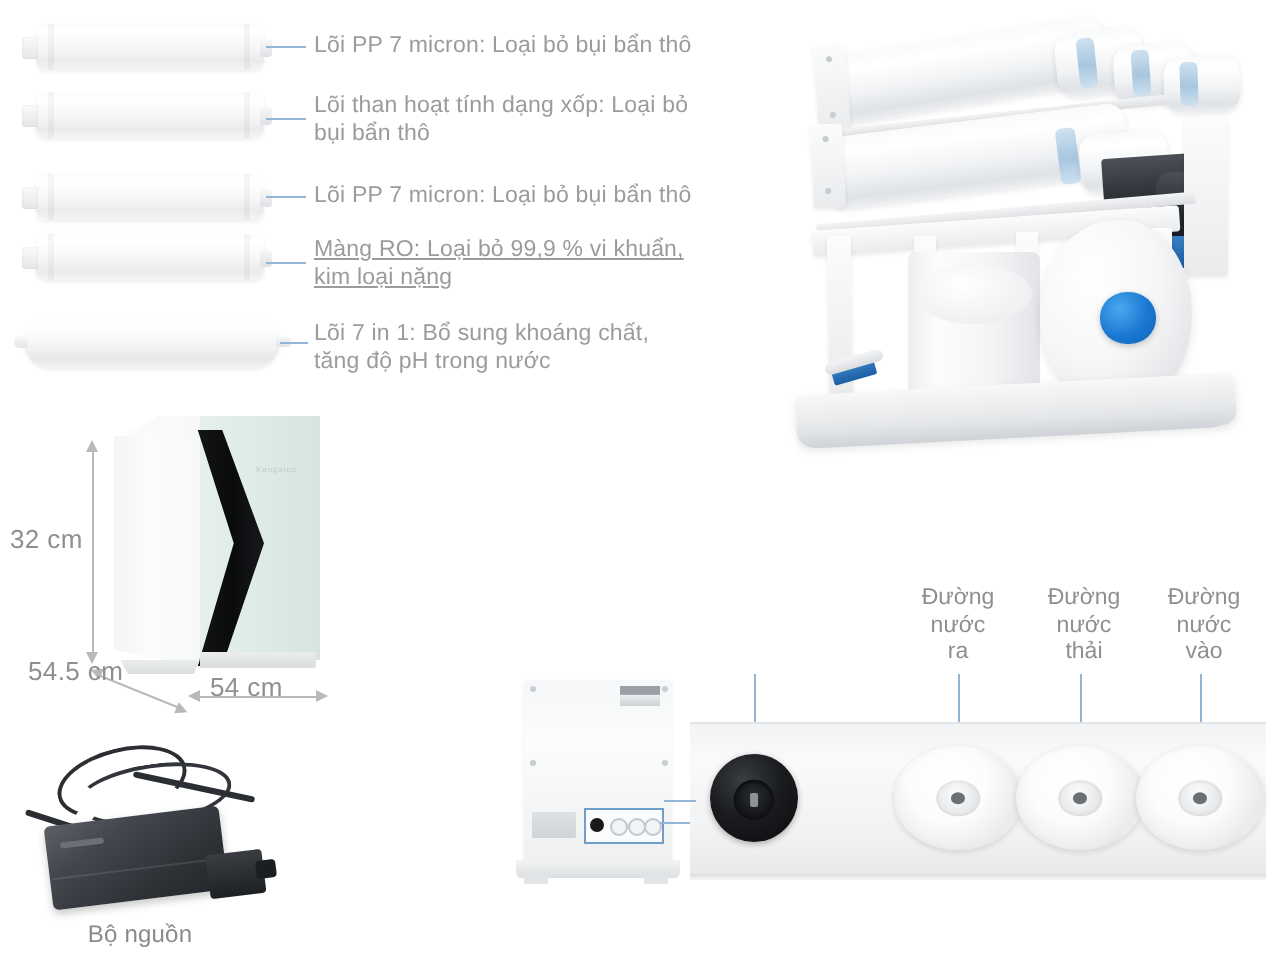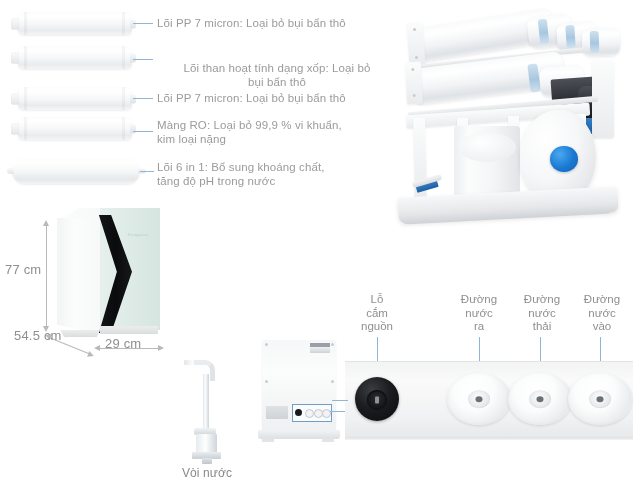--- a/index.html
+++ b/index.html
@@ -329,21 +329,21 @@
     </div>
 
     <div class="abs" style="left:0;top:46px;">
       <div class="cart abs" style="left:18px;top:0;width:114px;height:23px;">
         <span class="cart-cap-l"></span>
         <span class="cart-cap-r"></span>
         <span class="cart-ring" style="left:6px;"></span>
         <span class="cart-ring" style="left:104px;"></span>
       </div>
       <div class="leader abs" style="left:133px;top:13px;width:20px;"></div>
-      <div class="lbl abs" style="left:157px;top:15px;width:240px;text-align:center;">Lõi than hoạt tính dạng xốp: Loại bỏ
+      <div class="lbl abs" style="left:157px;top:0px;width:240px;">Lõi than hoạt tính dạng xốp: Loại bỏ
 bụi bẩn thô</div>
     </div>
 
     <div class="abs" style="left:0;top:87px;">
       <div class="cart abs" style="left:18px;top:0;width:114px;height:23px;">
         <span class="cart-cap-l"></span>
         <span class="cart-cap-r"></span>
         <span class="cart-ring" style="left:6px;"></span>
         <span class="cart-ring" style="left:104px;"></span>
       </div>
@@ -352,31 +352,31 @@
     </div>
 
     <div class="abs" style="left:0;top:117px;">
       <div class="cart abs" style="left:18px;top:0;width:114px;height:23px;">
         <span class="cart-cap-l"></span>
         <span class="cart-cap-r"></span>
         <span class="cart-ring" style="left:6px;"></span>
         <span class="cart-ring" style="left:104px;"></span>
       </div>
       <div class="leader abs" style="left:133px;top:14px;width:20px;"></div>
-      <div class="lbl abs" style="left:157px;top:1px;width:240px;">Màng RO: Loại bỏ 99,9 % vi khuẩn,
+      <div class="lbl abs" style="left:157px;top:1px;width:240px;text-decoration:underline;">Màng RO: Loại bỏ 99,9 % vi khuẩn,
 kim loại nặng</div>
     </div>
 
     <div class="abs" style="left:0;top:158px;">
       <div class="cart-round abs" style="left:12px;top:0;width:128px;height:26px;">
         <span class="cart-round-nubl"></span>
         <span class="cart-round-nub"></span>
       </div>
       <div class="leader abs" style="left:140px;top:13px;width:14px;"></div>
-      <div class="lbl abs" style="left:157px;top:2px;width:240px;">Lõi 6 in 1: Bổ sung khoáng chất,
+      <div class="lbl abs" style="left:157px;top:2px;width:240px;">Lõi 7 in 1: Bổ sung khoáng chất,
 tăng độ pH trong nước</div>
     </div>
   </div>
 
   <div class="abs" style="left:392px;top:6px;width:238px;height:250px;">
 
     <div class="ro-tube" style="left:22px;top:12px;width:140px;height:34px;transform:rotate(-9deg);"></div>
     <div class="ro-frame" style="left:16px;top:16px;width:16px;height:44px;border-radius:2px;transform:rotate(-4deg);">
       <span class="ro-screw" style="left:6px;top:6px;"></span>
       <span class="ro-screw" style="left:6px;top:34px;"></span>
@@ -449,55 +449,50 @@
 
     <div class="pur-brand" style="left:128px;top:32px;">Kangaroo</div>
 
     <div class="pur-foot" style="left:60px;top:130px;width:40px;height:7px;
                 clip-path:polygon(0% 0%,100% 0%,92% 100%,10% 100%);"></div>
     <div class="pur-foot" style="left:100px;top:126px;width:58px;height:8px;"></div>
 
     <div class="dim-line" style="left:46px;top:24px;width:1px;height:106px;"></div>
     <div class="dim-arrow" style="left:43px;top:20px;border-left:3.5px solid transparent;border-right:3.5px solid transparent;border-bottom:6px solid #b9b9b9;"></div>
     <div class="dim-arrow" style="left:43px;top:126px;border-left:3.5px solid transparent;border-right:3.5px solid transparent;border-top:6px solid #b9b9b9;"></div>
-    <div class="dimtext abs" style="left:5px;top:62px;">77 cm</div>
+    <div class="dimtext abs" style="left:5px;top:62px;">32 cm</div>
 
     <div class="dim-line" style="left:49px;top:137px;width:46px;height:1px;transform:rotate(22deg);transform-origin:left center;"></div>
     <div class="dim-arrow" style="left:45px;top:133px;border-top:3.5px solid transparent;border-bottom:3.5px solid transparent;border-right:6px solid #b9b9b9;transform:rotate(22deg);"></div>
     <div class="dim-arrow" style="left:88px;top:152px;border-top:3.5px solid transparent;border-bottom:3.5px solid transparent;border-left:6px solid #b9b9b9;transform:rotate(22deg);"></div>
     <div class="dimtext abs" style="left:14px;top:128px;">54.5 cm</div>
 
     <div class="dim-line" style="left:98px;top:148px;width:62px;height:1px;"></div>
     <div class="dim-arrow" style="left:94px;top:145px;border-top:3.5px solid transparent;border-bottom:3.5px solid transparent;border-right:6px solid #b9b9b9;"></div>
     <div class="dim-arrow" style="left:158px;top:145px;border-top:3.5px solid transparent;border-bottom:3.5px solid transparent;border-left:6px solid #b9b9b9;"></div>
-    <div class="dimtext abs" style="left:105px;top:136px;">29 cm</div>
+    <div class="dimtext abs" style="left:105px;top:136px;">54 cm</div>
   </div>
 
-
-  <div class="abs" style="left:172px;top:352px;width:72px;height:124px;">
-
-    <div class="fauc" style="left:12px;top:8px;width:22px;height:5px;border-radius:1px;"></div>
-
-    <div class="abs" style="left:22px;top:8px;width:16px;height:16px;
-                border-top:5px solid #e9edf0;border-right:5px solid #dfe4e8;
-                border-radius:0 10px 0 0;background:transparent;"></div>
-
-    <div class="fauc" style="left:31px;top:22px;width:6px;height:62px;"></div>
-
-    <div class="abs" style="left:22px;top:76px;width:22px;height:7px;border-radius:2px;
-                background:linear-gradient(to bottom,#f2f5f6,#cfd5da);"></div>
-
-    <div class="fauc-base" style="left:24px;top:82px;width:21px;height:24px;"></div>
-    <div class="abs" style="left:20px;top:100px;width:29px;height:7px;border-radius:1px;
-                background:linear-gradient(to bottom,#eaeef1,#c8ced3);"></div>
-    <div class="abs" style="left:30px;top:106px;width:10px;height:6px;border-radius:1px;
-                background:linear-gradient(to bottom,#e0e5e9,#bfc5cb);"></div>
-
-    <div class="capt abs" style="left:-4px;top:114px;width:78px;">Vòi nước</div>
+  <div class="abs" style="left:8px;top:368px;width:140px;height:108px;">
+
+    <div class="cord" style="left:20px;top:6px;width:62px;height:30px;transform:rotate(-14deg);border-color:#2b2e32;border-bottom-color:transparent;"></div>
+    <div class="cord" style="left:30px;top:14px;width:74px;height:26px;transform:rotate(-8deg);border-color:#32363b;border-left-color:transparent;"></div>
+    <div class="abs" style="left:4px;top:42px;width:36px;height:3px;background:#2b2e32;border-radius:2px;transform:rotate(18deg);"></div>
+    <div class="abs" style="left:58px;top:24px;width:62px;height:3px;background:#2b2e32;border-radius:2px;transform:rotate(12deg);"></div>
+
+    <div class="adapter-body" style="left:16px;top:40px;width:88px;height:42px;transform:rotate(-7deg);"></div>
+    <div class="abs" style="left:22px;top:52px;width:22px;height:3px;background:#6c7076;border-radius:2px;transform:rotate(-7deg);"></div>
+    <div class="abs" style="left:18px;top:66px;width:84px;height:1px;background:rgba(255,255,255,0.10);transform:rotate(-7deg);"></div>
+
+    <div class="adapter-plug" style="left:96px;top:58px;width:28px;height:22px;transform:rotate(-7deg);"></div>
+    <div class="abs" style="left:120px;top:62px;width:10px;height:9px;background:#1b1e21;border-radius:2px;transform:rotate(-7deg);"></div>
+
+    <div class="capt abs" style="left:22px;top:92px;width:80px;">Bộ nguồn</div>
   </div>
+
 
   <div class="abs" style="left:252px;top:336px;width:104px;height:118px;">
     <div class="bp-body" style="left:10px;top:4px;width:74px;height:92px;"></div>
     <div class="abs" style="left:58px;top:7px;width:20px;height:10px;
                 background:linear-gradient(to bottom,#9aa0a6 0%,#9aa0a6 42%,#eceef0 45%,#cfd3d6 100%);"></div>
     <span class="ro-screw" style="left:13px;top:7px;"></span>
     <span class="ro-screw" style="left:79px;top:7px;"></span>
     <span class="ro-screw" style="left:13px;top:44px;"></span>
     <span class="ro-screw" style="left:79px;top:44px;"></span>
 
@@ -512,23 +507,20 @@
     <div class="abs" style="left:6px;top:94px;width:82px;height:9px;
                 background:linear-gradient(to bottom,#f2f3f4,#dcdfe1);border-radius:0 0 3px 3px;"></div>
     <div class="abs" style="left:10px;top:102px;width:12px;height:4px;background:#e2e4e6;"></div>
     <div class="abs" style="left:70px;top:102px;width:12px;height:4px;background:#e2e4e6;"></div>
 
     <div class="leader abs" style="left:78px;top:75px;width:34px;"></div>
   </div>
 
   <div class="abs" style="left:340px;top:285px;width:300px;height:195px;">
 
-    <div class="portlbl abs" style="left:2px;top:8px;width:70px;">Lỗ
-cắm
-nguồn</div>
     <div class="portlbl abs" style="left:105px;top:8px;width:68px;">Đường
 nước
 ra</div>
     <div class="portlbl abs" style="left:168px;top:8px;width:68px;">Đường
 nước
 thải</div>
     <div class="portlbl abs" style="left:228px;top:8px;width:68px;">Đường
 nước
 vào</div>
 

